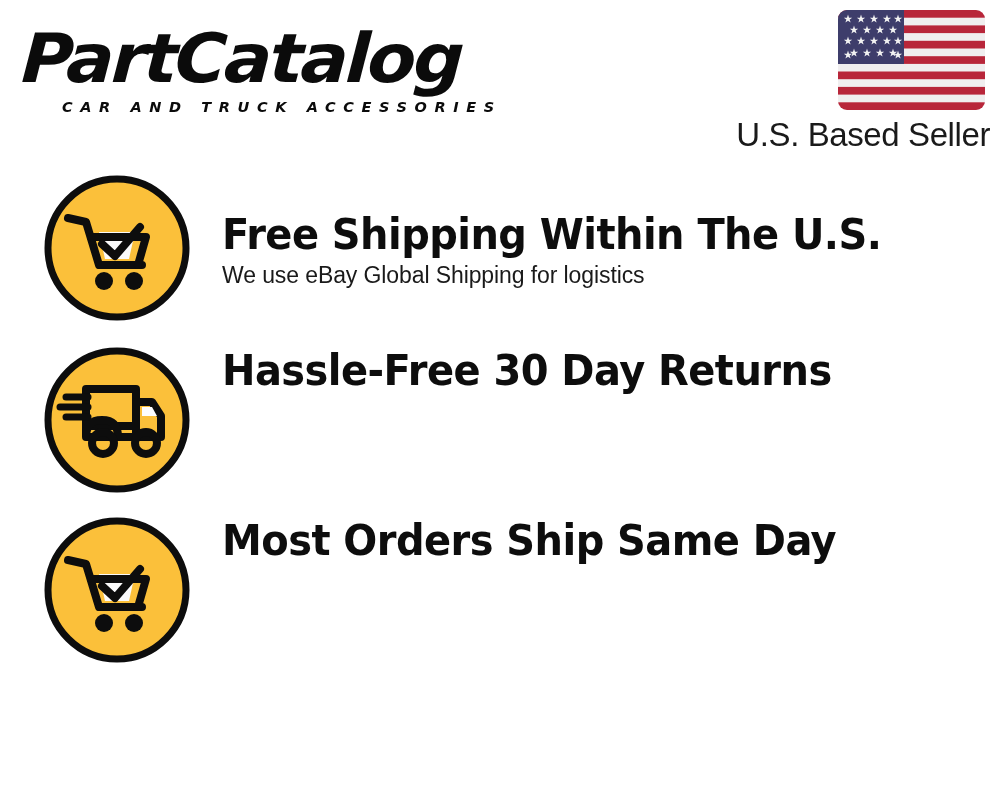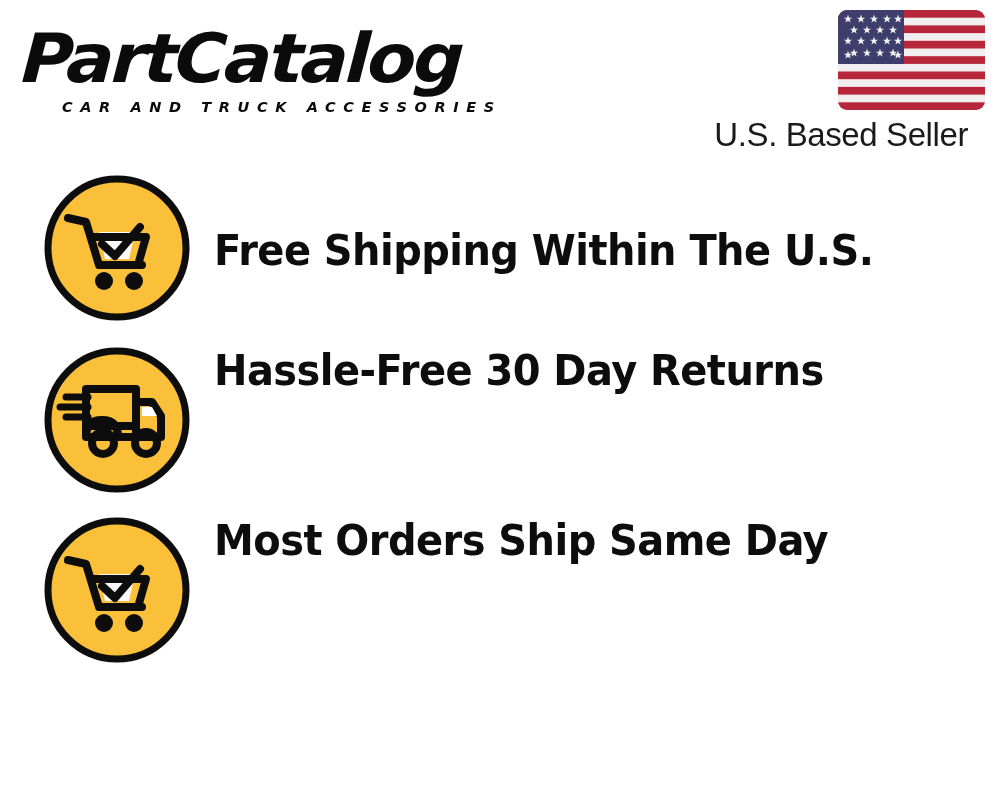--- a/index.html
+++ b/index.html
@@ -57,21 +57,21 @@
 
   #us-flag {
     position: absolute;
     left: 838px;
     top: 10px;
     width: 147px;
     height: 100px;
   }
   #seller-note {
     position: absolute;
-    right: 32px;
+    right: 10px;
     top: 116px;
     font-family: "Liberation Sans", sans-serif;
     font-size: 33px;
     font-weight: 400;
     color: #1a1a1a;
     letter-spacing: -0.4px;
     white-space: nowrap;
   }
 
   
@@ -87,21 +87,21 @@
   #feature-row-2 { top: 590px; }
 
   .feature-icon {
     position: absolute;
     left: 42px;
     width: 150px;
     height: 150px;
   }
   .feature-text {
     position: absolute;
-    left: 214px;
+    left: 222px;
     width: 760px;
   }
 
   .headline {
     font-family: "DejaVu Sans", sans-serif;
     font-weight: 700;
     font-size: 43px;
     line-height: 50px;
     letter-spacing: -0.6px;
     color: #0d0d0d;
@@ -201,20 +201,21 @@
       <polygon points="57,59 93,59 87,86 63,86" fill="#FAFAFA"></polygon>
       <path d="M26,45 L44,49 L57,92 L100,92" fill="none" stroke="#0D0D0D" stroke-width="8" stroke-linecap="round" stroke-linejoin="round"></path>
       <path d="M49,64 L104,64 L96,92" fill="none" stroke="#0D0D0D" stroke-width="8" stroke-linecap="round" stroke-linejoin="round"></path>
       <path d="M60,71 L73,83 L98,54" fill="none" stroke="#0D0D0D" stroke-width="8" stroke-linecap="round" stroke-linejoin="round"></path>
       <circle cx="62" cy="108" r="9" fill="#0D0D0D"></circle>
       <circle cx="92" cy="108" r="9" fill="#0D0D0D"></circle>
     </svg>
   </div>
   <div class="feature-text stacked">
     <div class="headline">Free Shipping Within The U.S.</div>
+    <div class="subline">We use eBay Global Shipping for logistics</div>
   </div>
 </div>
 
 <div class="feature-row" id="feature-row-1">
   <div class="feature-icon">
     <svg viewBox="0 0 150 150" width="150" height="150" aria-hidden="true">
       <circle cx="75" cy="75" r="69" fill="#FBC03A" stroke="#0D0D0D" stroke-width="7"></circle>
       <rect x="44" y="44" width="50" height="37" fill="none" stroke="#0D0D0D" stroke-width="8" stroke-linejoin="round"></rect>
       <path d="M94,57 L110,57 L119,71 L119,92 L94,92 Z" fill="none" stroke="#0D0D0D" stroke-width="8" stroke-linejoin="round"></path>
       <polygon points="100,62 110,62 115,71 100,71" fill="#FDFDFD"></polygon>

